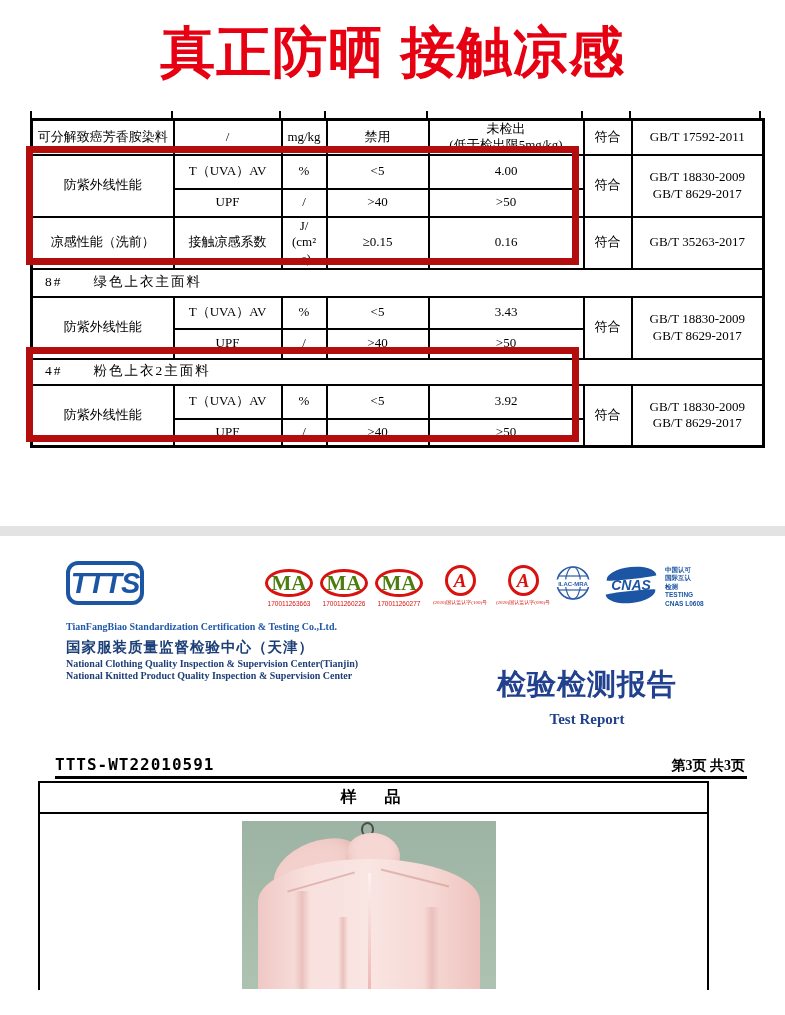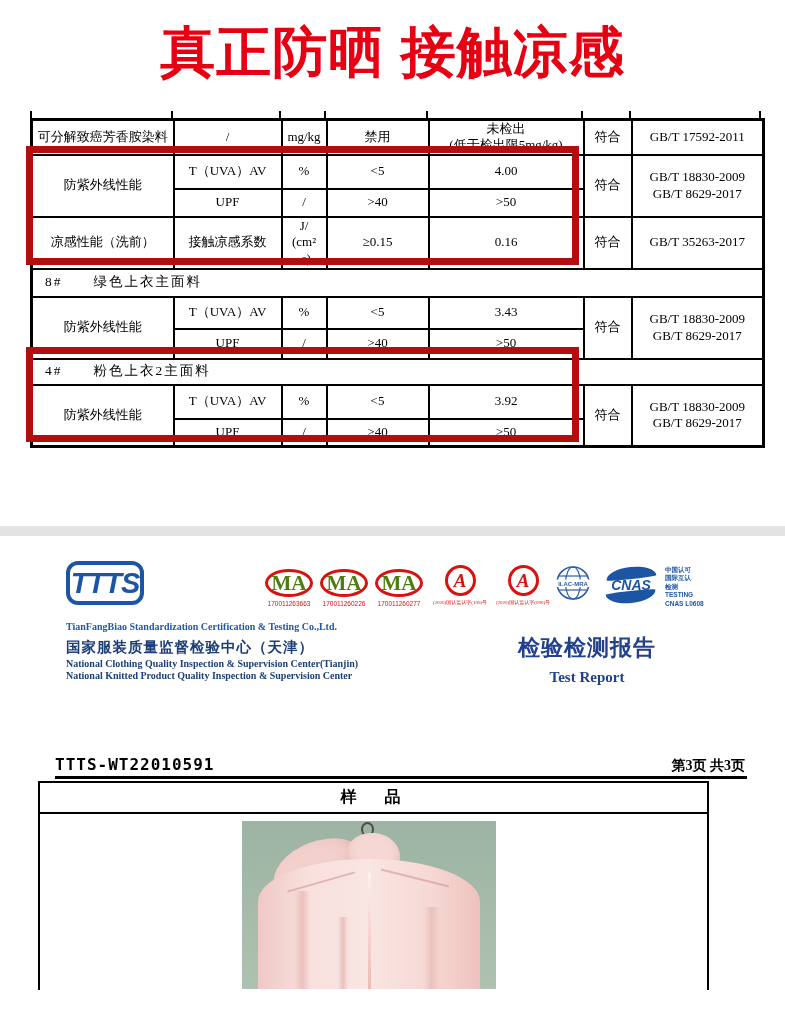--- a/index.html
+++ b/index.html
@@ -78,21 +78,21 @@
   .cnas-cap {
     position:absolute; left:665px; top:566px; font-size:6.5px; line-height:1.3;
     color:#1d55a5; white-space:pre-line; font-family:"Liberation Sans",sans-serif; font-weight:bold;
   }
   .company { position:absolute; left:66px; top:620px; color:#2158a8; }
   .company-cn { font-size:23px; font-weight:bold; letter-spacing:1.5px; }
   .company-en { font-size:10px; font-weight:bold; margin-top:1px; color:#2158a8; }
   .center-cn { font-size:14.5px; font-weight:bold; letter-spacing:1px; margin-top:6px; color:#1d3f77; }
   .center-en { font-size:10px; font-weight:bold; color:#1d3f77; margin-top:1px; }
   .report-title { position:absolute; left:492px; top:633px; width:190px; text-align:center; color:#21418f; }
-  .report-title-cn { font-size:22px; font-weight:bold; letter-spacing:1px; }
+  .report-title-cn { font-size:29px; font-weight:bold; letter-spacing:1px;margin-top:32px; }
   .report-title-en { font-size:15px; font-weight:bold; margin-top:6px; }
   
   .report-no {
     position:absolute; left:55px; top:755px;
     font-family:"DejaVu Sans Mono","Liberation Mono",monospace;
     font-weight:bold; font-size:16px; letter-spacing:1px; color:#000;
   }
   .page-info { position:absolute; right:40px; top:757px; font-weight:bold; font-size:14px; color:#000; }
   .hr-line { position:absolute; left:55px; top:776px; width:692px; height:2.5px; background:#000; }
   

